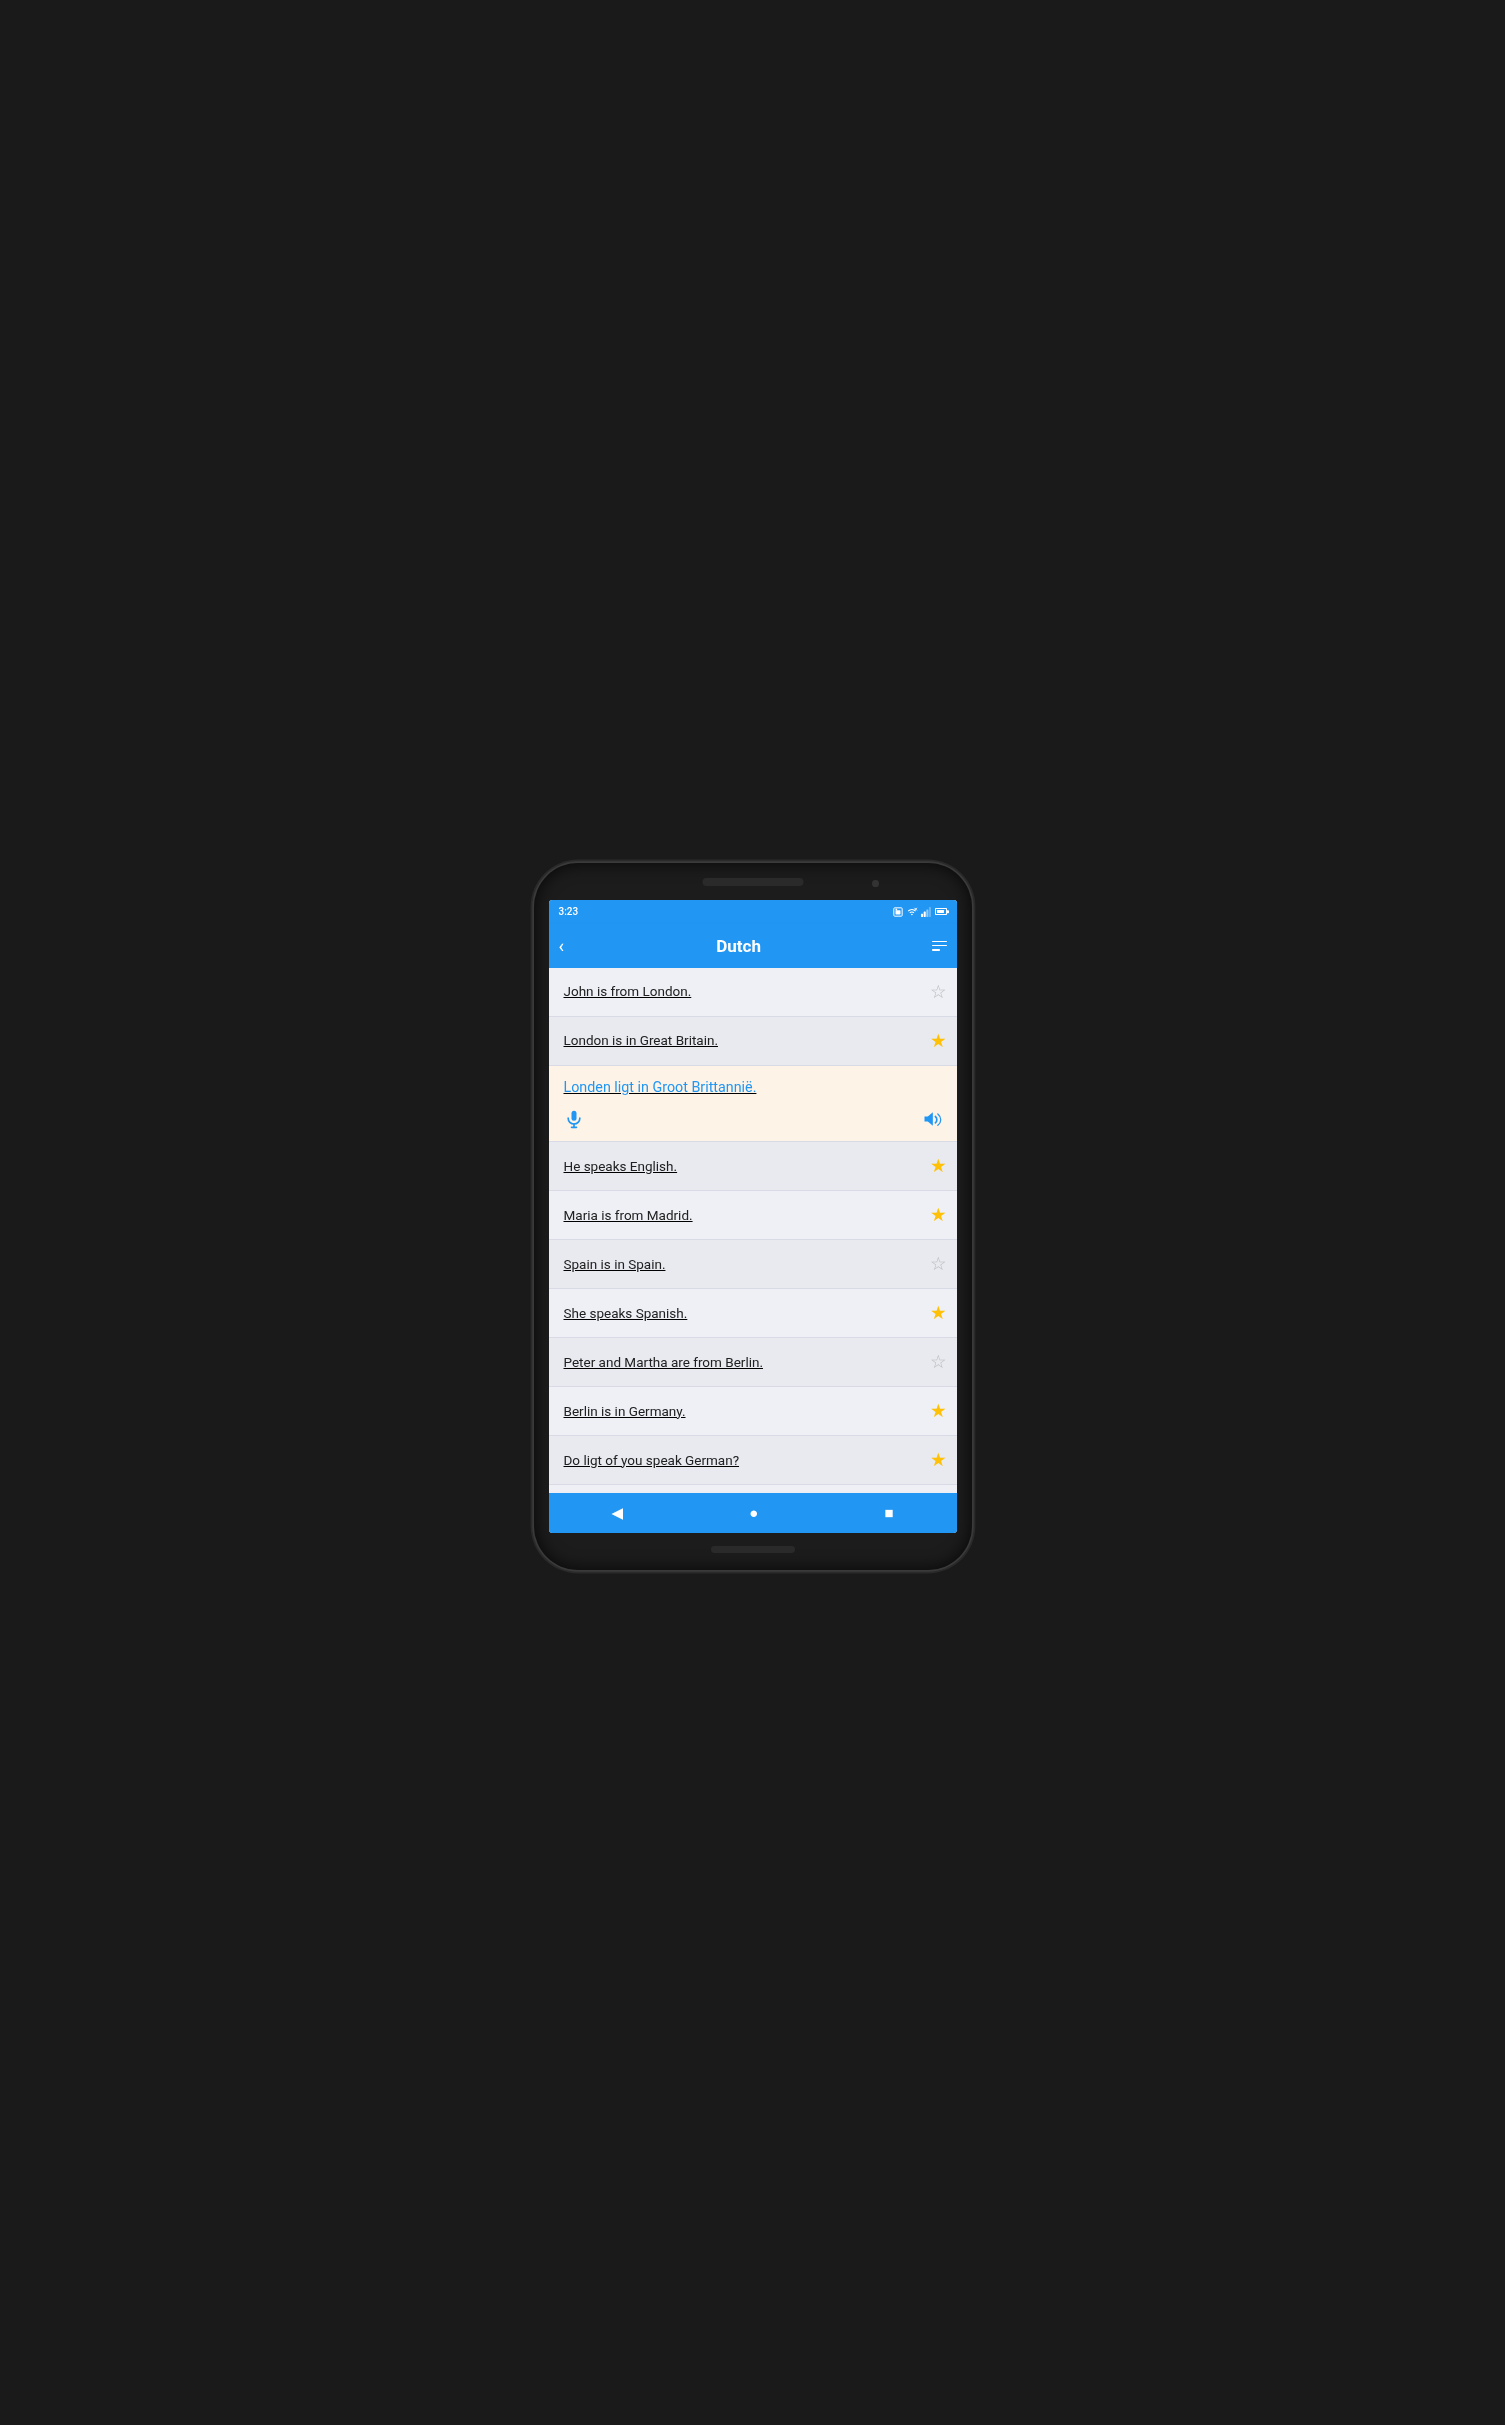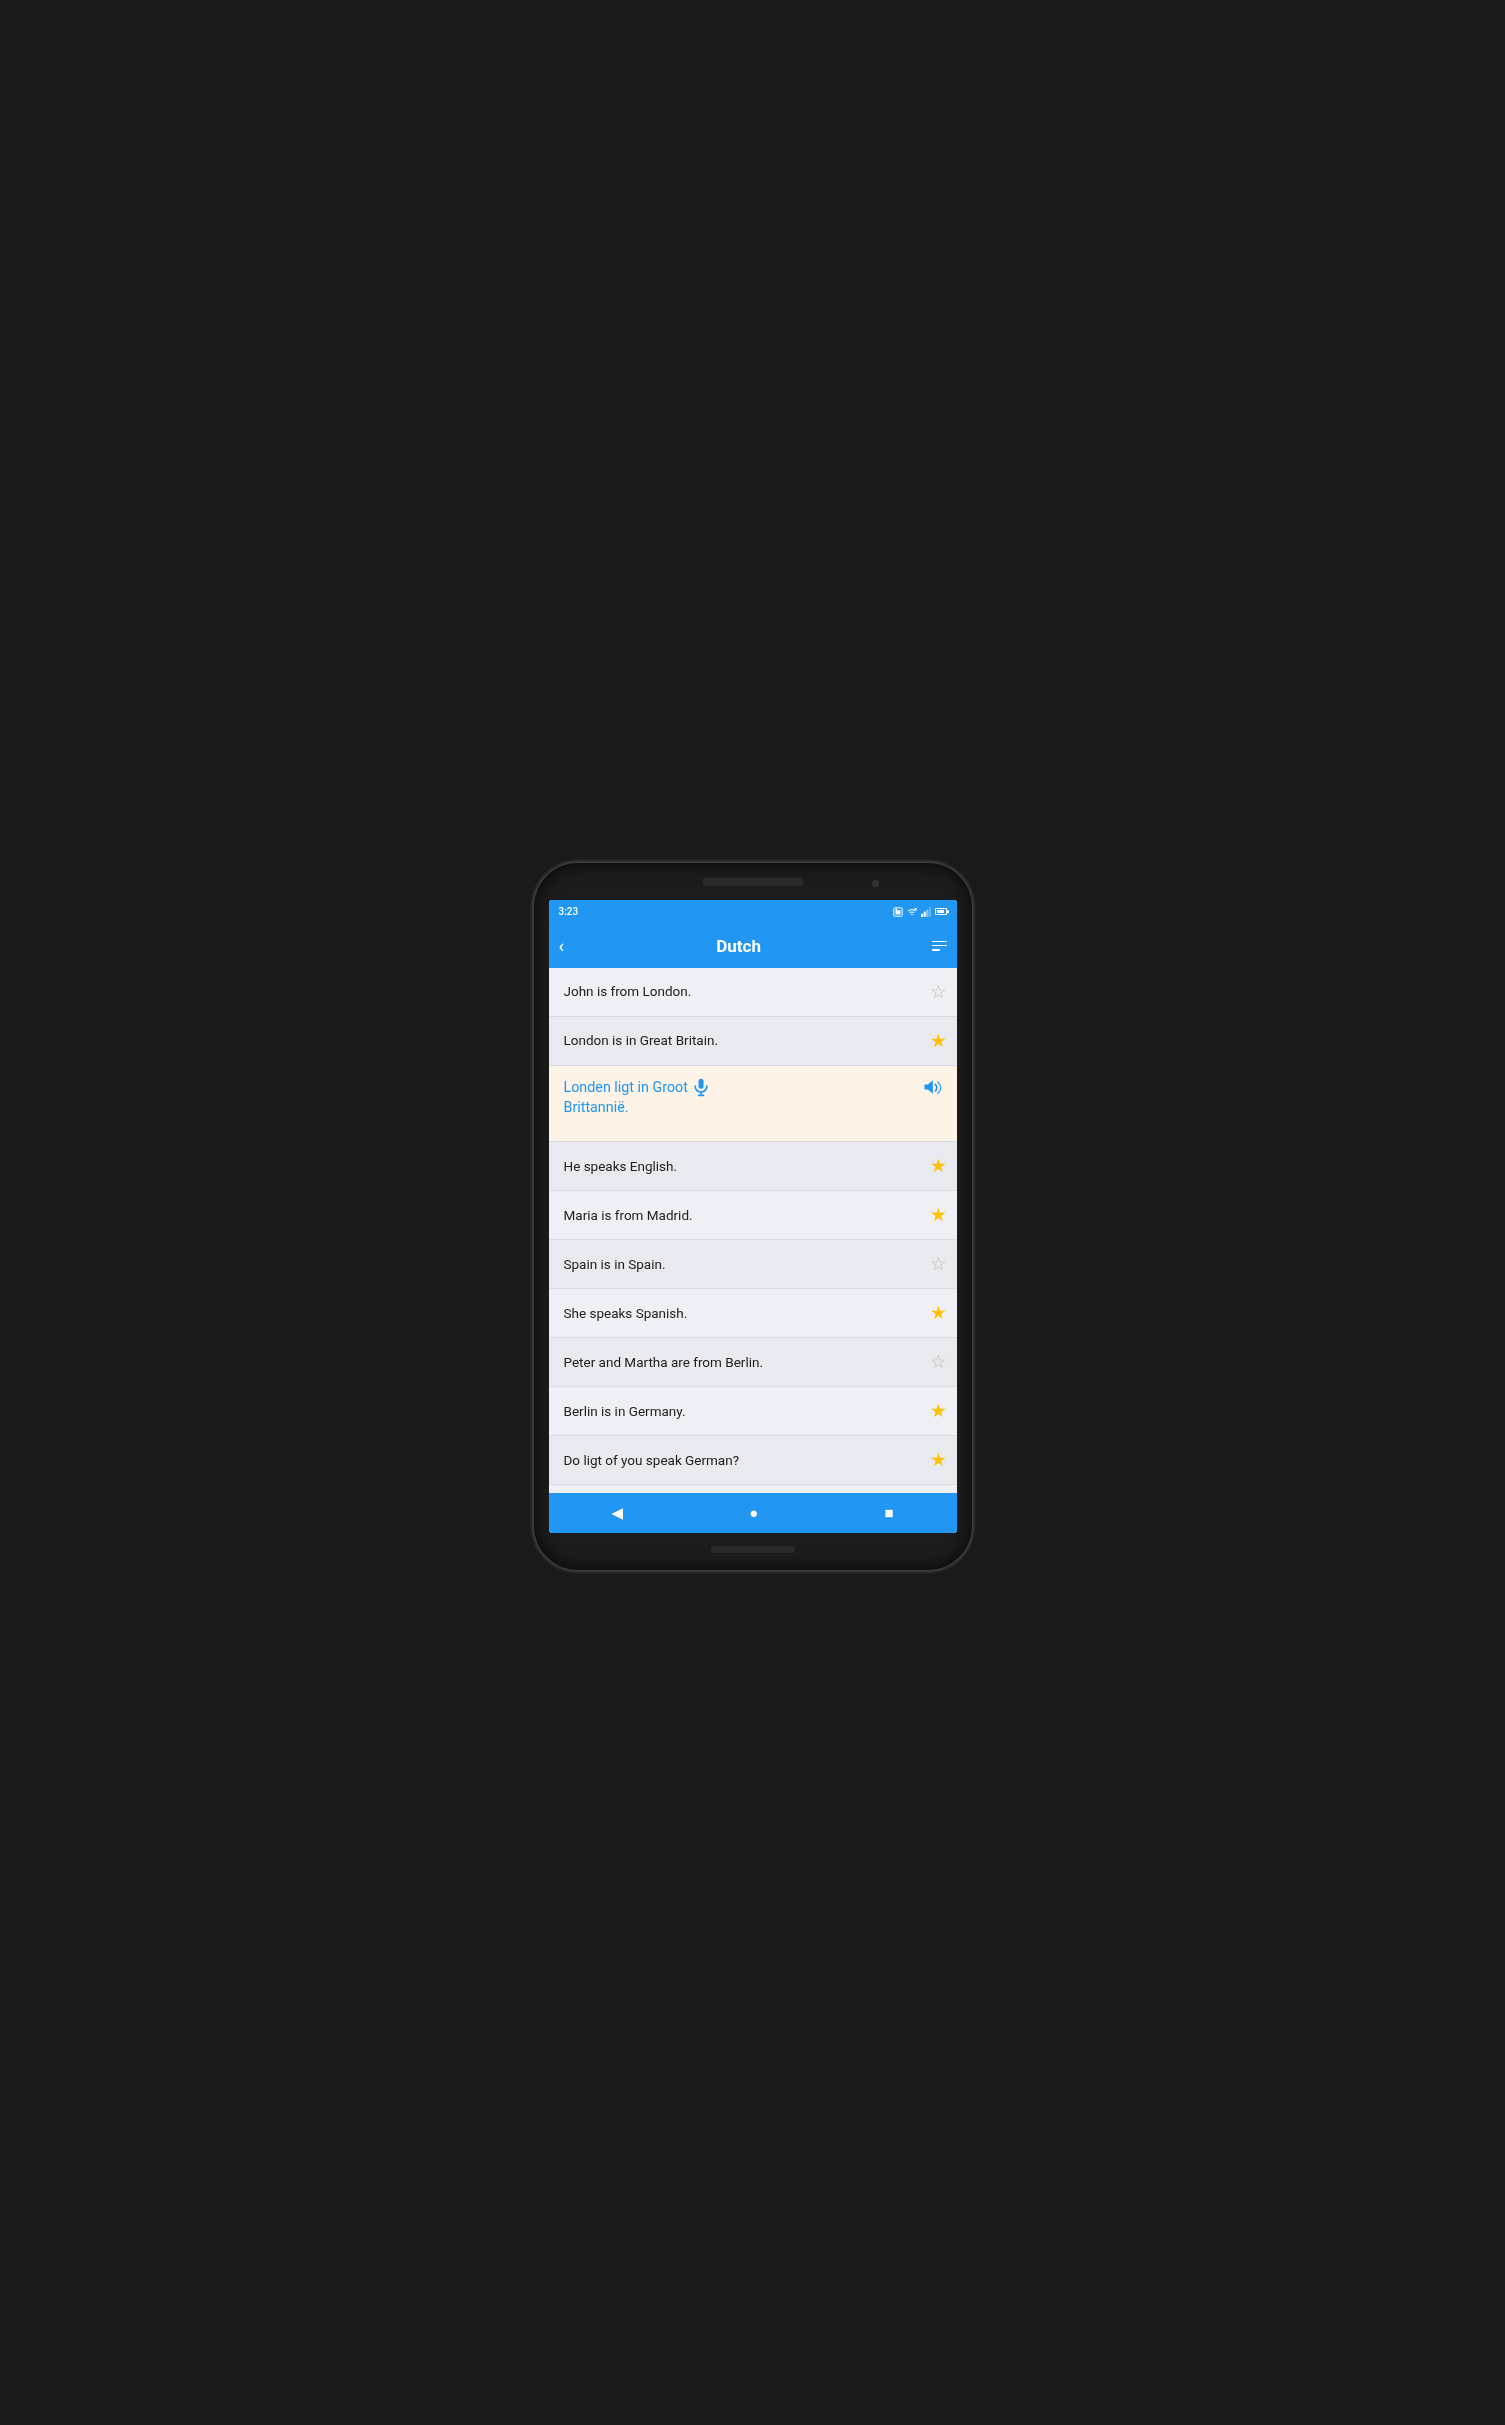--- a/index.html
+++ b/index.html
@@ -132,20 +132,21 @@
     }
 
     .list-item {
       background: #eef0f6;
       padding: 13.5px 42px 13.5px 15px;
       position: relative;
       border-bottom: 0.8px solid #d8dbe6;
       min-height: 49px;
       display: flex;
       align-items: center;
+      text-decoration: underline;
     }
 
     .list-item:nth-child(even) {
       background: #e8eaf0;
     }
 
     .list-item-text {
       font-size: 13.5px;
       color: #212121;
       line-height: 1.4;
@@ -167,20 +168,21 @@
 
     .star-empty {
       color: #bbb;
     }
 
     
     .list-item-expanded {
       background: #fdf3e7;
       padding: 11.8px 15px;
       border-bottom: 0.8px solid #d8dbe6;
+      flex-direction: column;
       align-items: flex-start;
     }
 
     .translation-text {
       font-size: 14.3px;
       color: #2196F3;
       line-height: 1.4;
       margin-bottom: 11.8px;
     }
 

